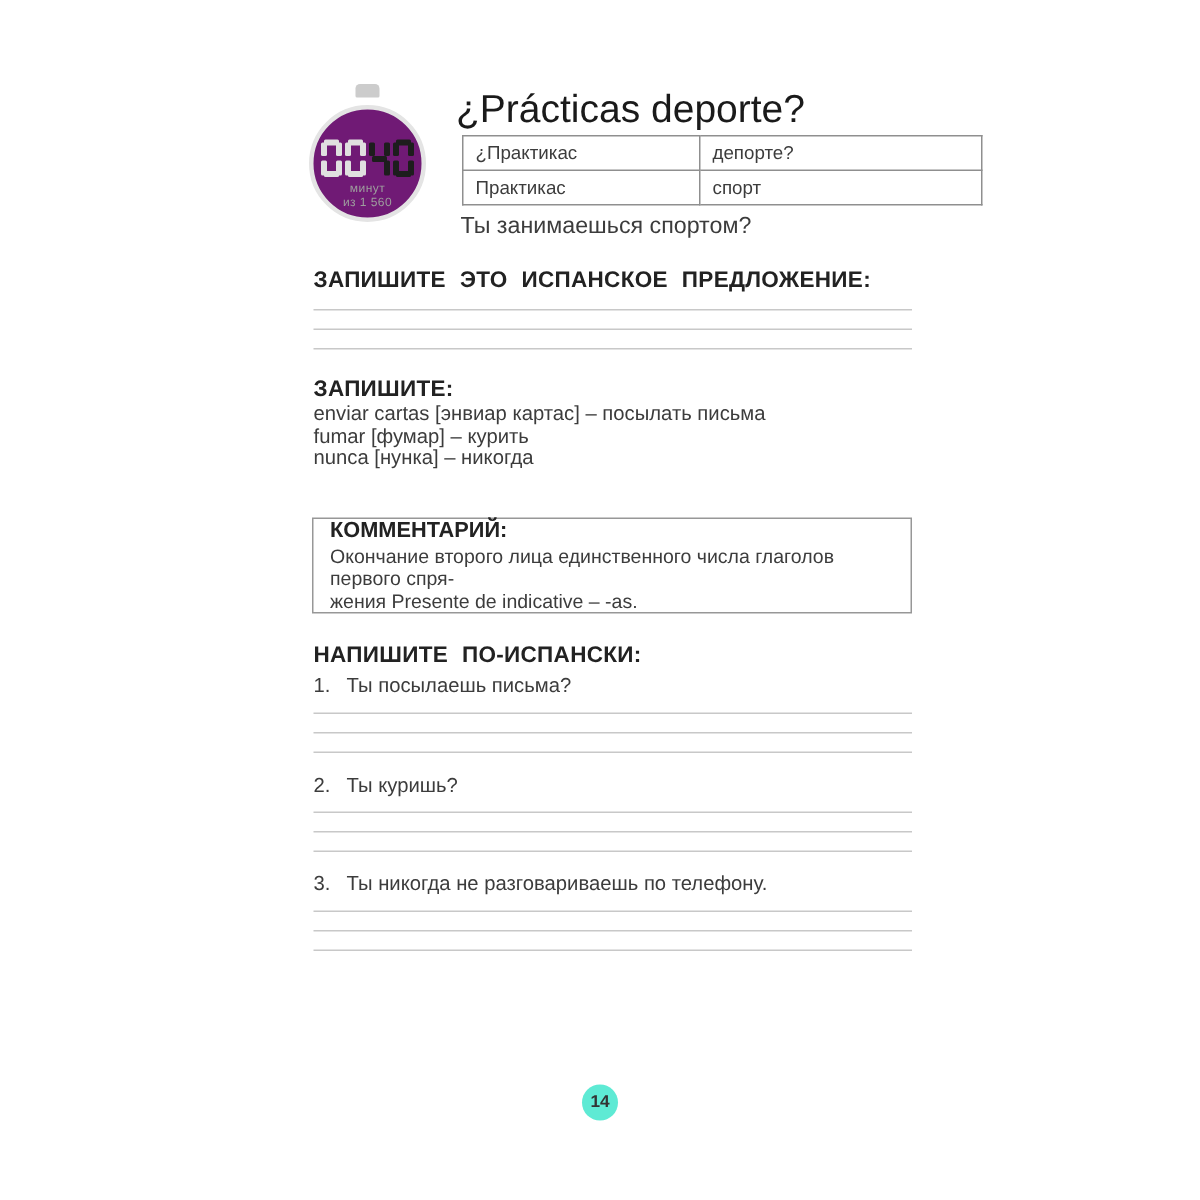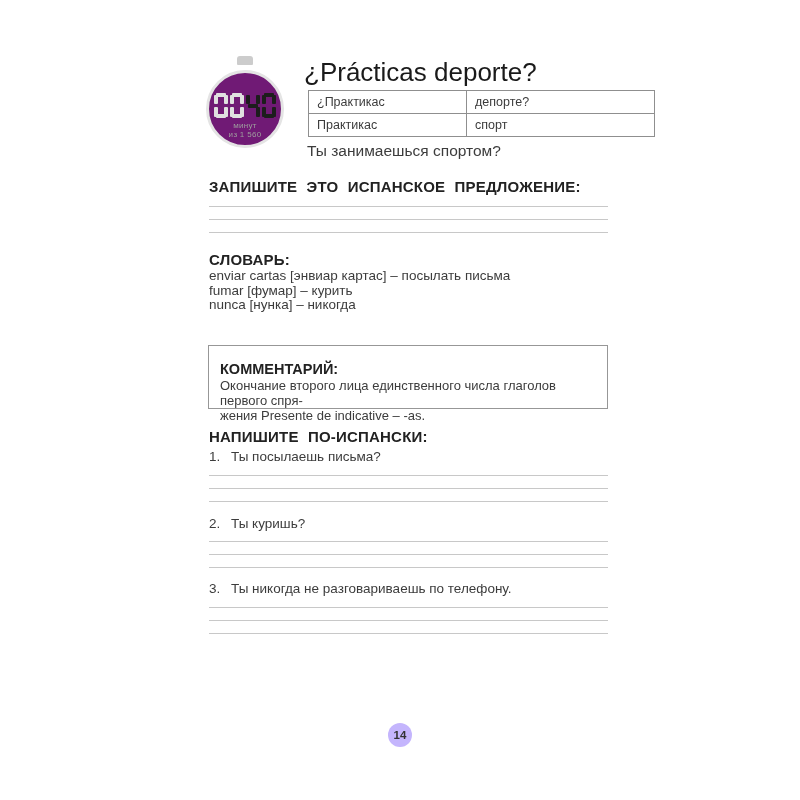--- a/index.html
+++ b/index.html
@@ -73,33 +73,33 @@
   
   .vocab {
     position:absolute; left:209px; top:269px; width:420px;
     font-size:13.5px; line-height:14.6px; color:#3c3c3c;
   }
 
   
   .comment-box {
     position:absolute; left:208px; top:345px; width:400px; height:64px;
     box-sizing:border-box; border:1px solid #979797; background:#ffffff;
-    padding:15px 11px;
+    padding:0 11px;
   }
   .comment-heading { font-size:14.5px; font-weight:700; color:#222222; line-height:17px; }
   .comment-line { font-size:13px; line-height:15px; color:#3c3c3c; }
 
   
   .exercise { position:absolute; left:209px; display:flex; font-size:13.5px; color:#3c3c3c; }
   .ex-num { width:22px; flex:0 0 22px; }
 
   
   .page-badge {
     position:absolute; left:388px; top:723px; width:24px; height:24px;
-    border-radius:50%; background:#c4b5fd; color:#333333;
+    border-radius:50%; background:#5eead4; color:#333333;
     font-size:11.5px; font-weight:700;
     display:flex; align-items:center; justify-content:center;
   }
 </style>
 </head>
 <body>
 
 <div class="page">
 
   <div class="timer">
@@ -159,21 +159,21 @@
 
   <div class="sentence">Ты занимаешься спортом?</div>
 
   <h2 class="sec-heading" style="top:178px">ЗАПИШИТЕ ЭТО ИСПАНСКОЕ ПРЕДЛОЖЕНИЕ:</h2>
   <div class="lines" style="top:194px">
     <div class="wline"></div>
     <div class="wline"></div>
     <div class="wline"></div>
   </div>
 
-  <h2 class="sec-heading" style="top:251px">СЛОВАРЬ:</h2>
+  <h2 class="sec-heading" style="top:251px">ЗАПИШИТЕ:</h2>
   <div class="vocab">
     <div>enviar cartas [энвиар картас] – посылать письма</div>
     <div>fumar [фумар] – курить</div>
     <div>nunca [нунка] – никогда</div>
   </div>
 
   <div class="comment-box">
     <div class="comment-heading">КОММЕНТАРИЙ:</div>
     <div class="comment-line">Окончание второго лица единственного числа глаголов первого спря-</div>
     <div class="comment-line">жения Presente de indicative – -as.</div>

